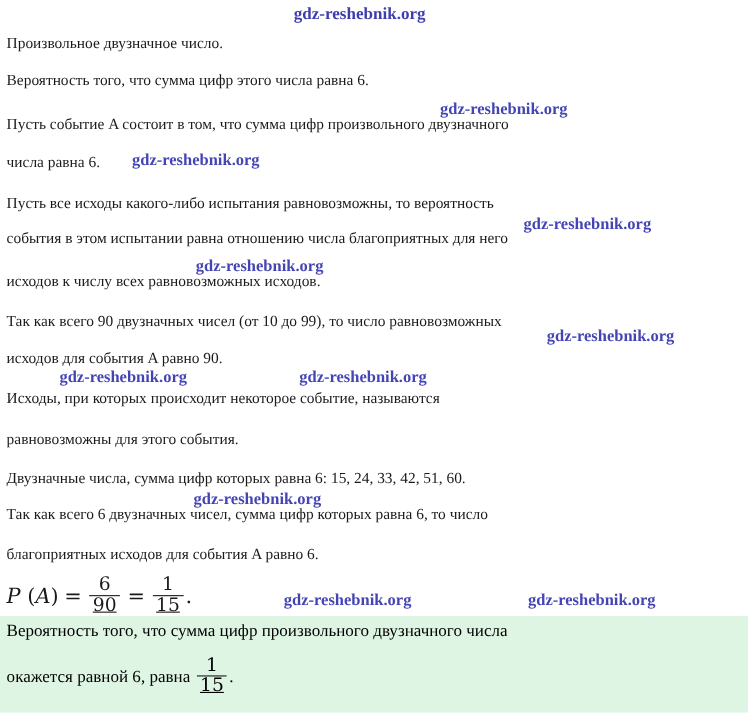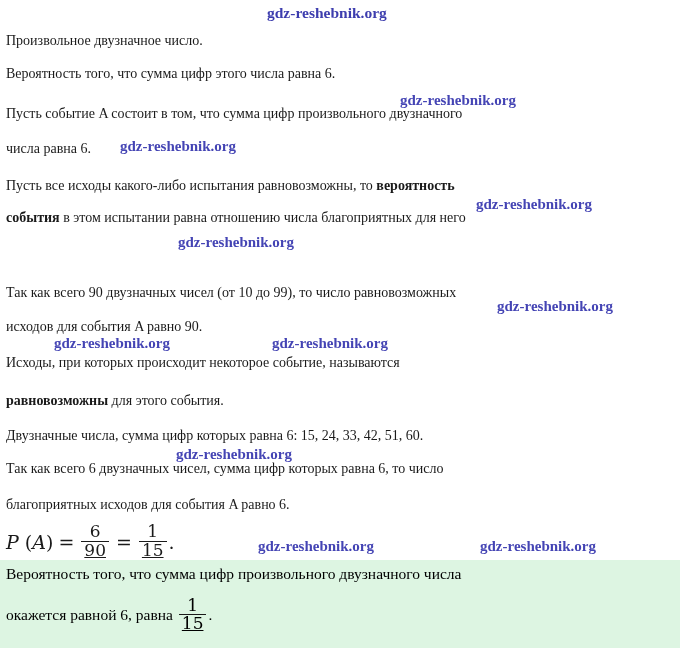--- a/index.html
+++ b/index.html
@@ -24,21 +24,21 @@
     font-size: 14px;
     line-height: 1.0;
     color: #1a1a1a;
     white-space: nowrap;
   }
   .blk {
     position: absolute;
     left: 6px;
   }
   b, .bold {
-    font-weight: bold;
+    font-weight: normal;
   }
   
   .wm {
     position: absolute;
     font-family: "Liberation Serif", serif;
     font-weight: bold;
     color: #3a3ab0;
     font-size: 15px;
     white-space: nowrap;
     opacity: 0.95;
@@ -118,20 +118,21 @@
   <div class="blk line" style="top:67px;">Вероятность того, что сумма цифр этого числа равна 6.</div>
 
   <div class="blk line" style="top:107px;">Пусть событие A состоит в том, что сумма цифр произвольного двузначного</div>
 
   <div class="blk line" style="top:142px;">числа равна 6.</div>
 
   <div class="blk line" style="top:179px;"><span>Пусть все исходы какого-либо испытания равновозможны, то </span><span class="bold">вероятность</span></div>
 
   <div class="blk line" style="top:211px;"><span class="bold">события</span><span> в этом испытании равна отношению числа благоприятных для него</span></div>
 
+  <div class="blk line" style="top:250px;">исходов к числу всех равновозможных исходов.</div>
 
   <div class="blk line" style="top:286px;">Так как всего 90 двузначных чисел (от 10 до 99), то число равновозможных</div>
 
   <div class="blk line" style="top:320px;">исходов для события A равно 90.</div>
 
   <div class="blk line" style="top:356px;">Исходы, при которых происходит некоторое событие, называются</div>
 
   <div class="blk line" style="top:394px;"><span class="bold">равновозможны</span><span> для этого события.</span></div>
 
   <div class="blk line" style="top:429px;">Двузначные числа, сумма цифр которых равна 6: 15, 24, 33, 42, 51, 60.</div>

